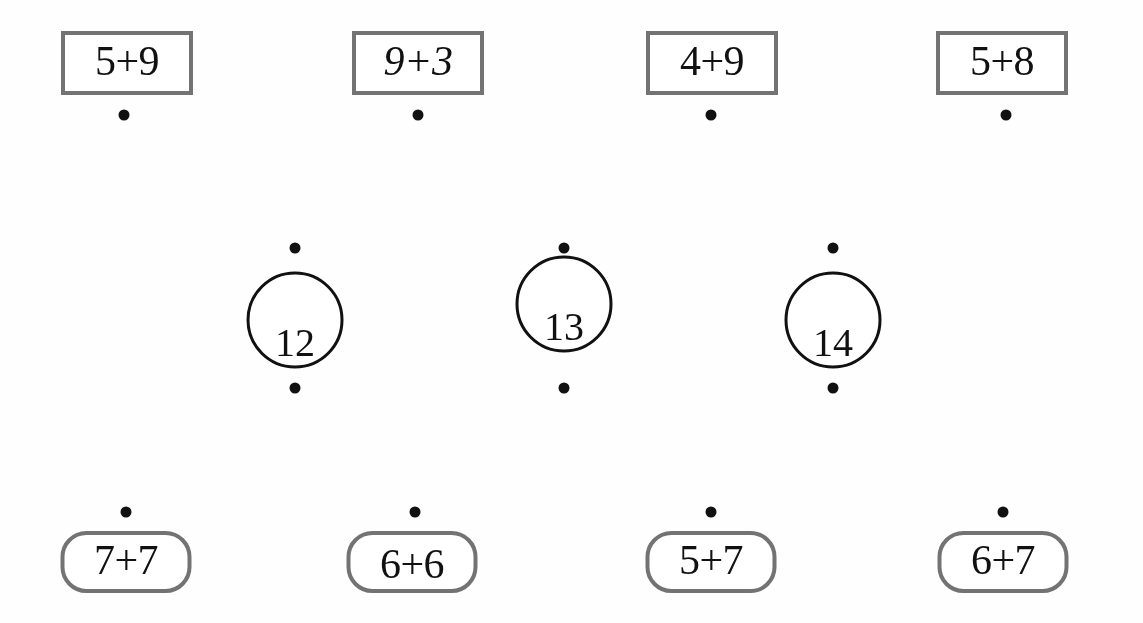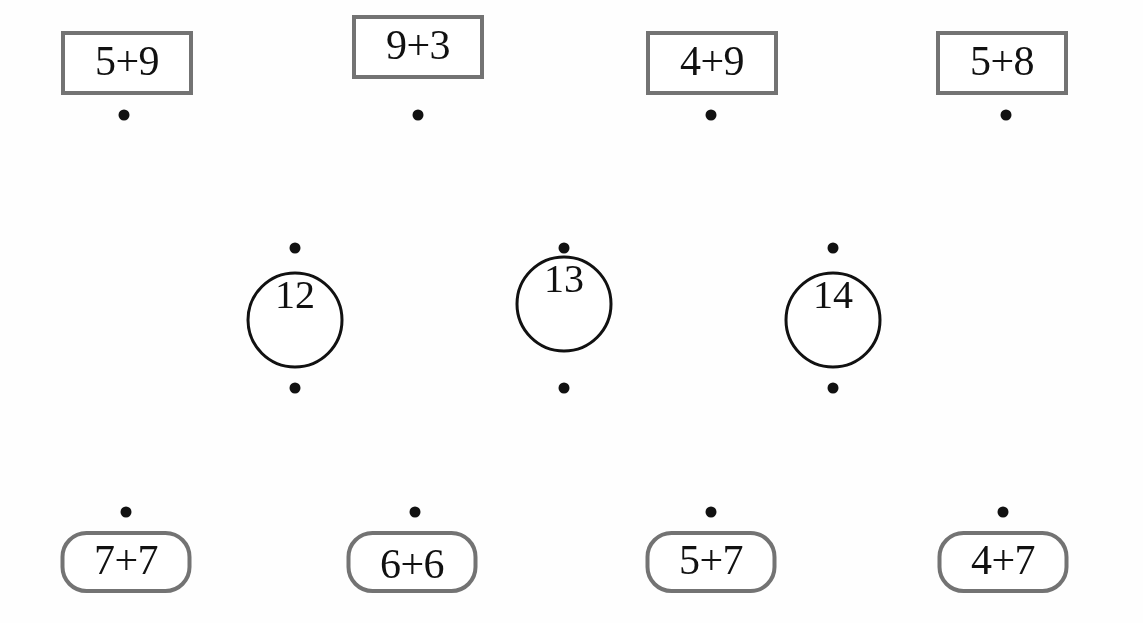--- a/index.html
+++ b/index.html
@@ -66,21 +66,21 @@
   
   .sum-circle {
     position: absolute;
     box-sizing: border-box;
     width: 97px;
     height: 97px;
     border: 3px solid #111111;
     border-radius: 50%;
     background: #ffffff;
     display: flex;
-    align-items: flex-start;
+    align-items: flex-end;
     justify-content: center;
     transform: translate(-50%, -50%);
   }
   .sum-circle .sum-text {
     font-size: 40px;
     line-height: 1;
     color: #111111;
     padding-bottom: 3px;
   }
 </style>
@@ -89,21 +89,21 @@
 
 <div id="worksheet">
 
   <div class="row-top">
 
     <div class="expr-box" style="left:127px; top:31px;">
       <span class="expr-text">5+9</span>
     </div>
     <div class="dot" style="left:124px; top:115px;"></div>
 
-    <div class="expr-box" style="left:418px; top:15px;">
+    <div class="expr-box" style="left:418px; top:31px;font-style:italic;">
       <span class="expr-text">9+3</span>
     </div>
     <div class="dot" style="left:418px; top:115px;"></div>
 
     <div class="expr-box" style="left:712px; top:31px;">
       <span class="expr-text">4+9</span>
     </div>
     <div class="dot" style="left:711px; top:115px;"></div>
 
     <div class="expr-box" style="left:1002px; top:31px;">
@@ -145,17 +145,17 @@
       <span class="expr-text">6+6</span>
     </div>
 
     <div class="dot" style="left:711px; top:512px;"></div>
     <div class="expr-box" style="left:711px; top:531px;text-align:center;">
       <span class="expr-text">5+7</span>
     </div>
 
     <div class="dot" style="left:1003px; top:512px;"></div>
     <div class="expr-box" style="left:1003px; top:531px;">
-      <span class="expr-text">4+7</span>
+      <span class="expr-text">6+7</span>
     </div>
   </div>
 
 </div>
 
 </body></html>

